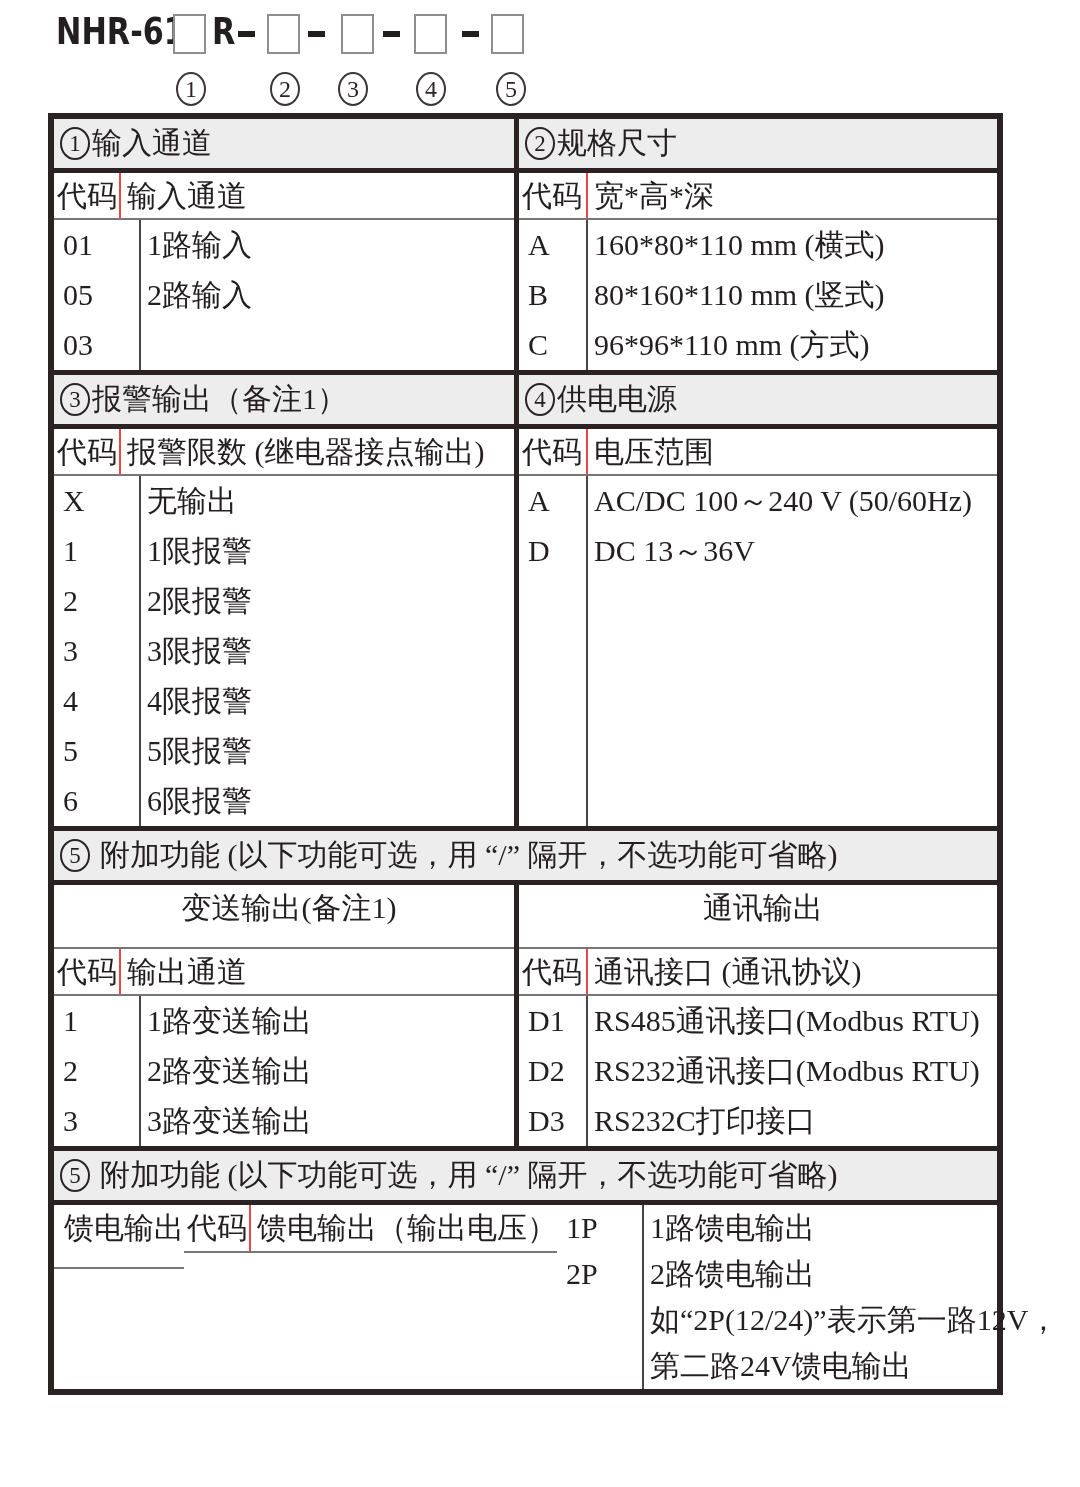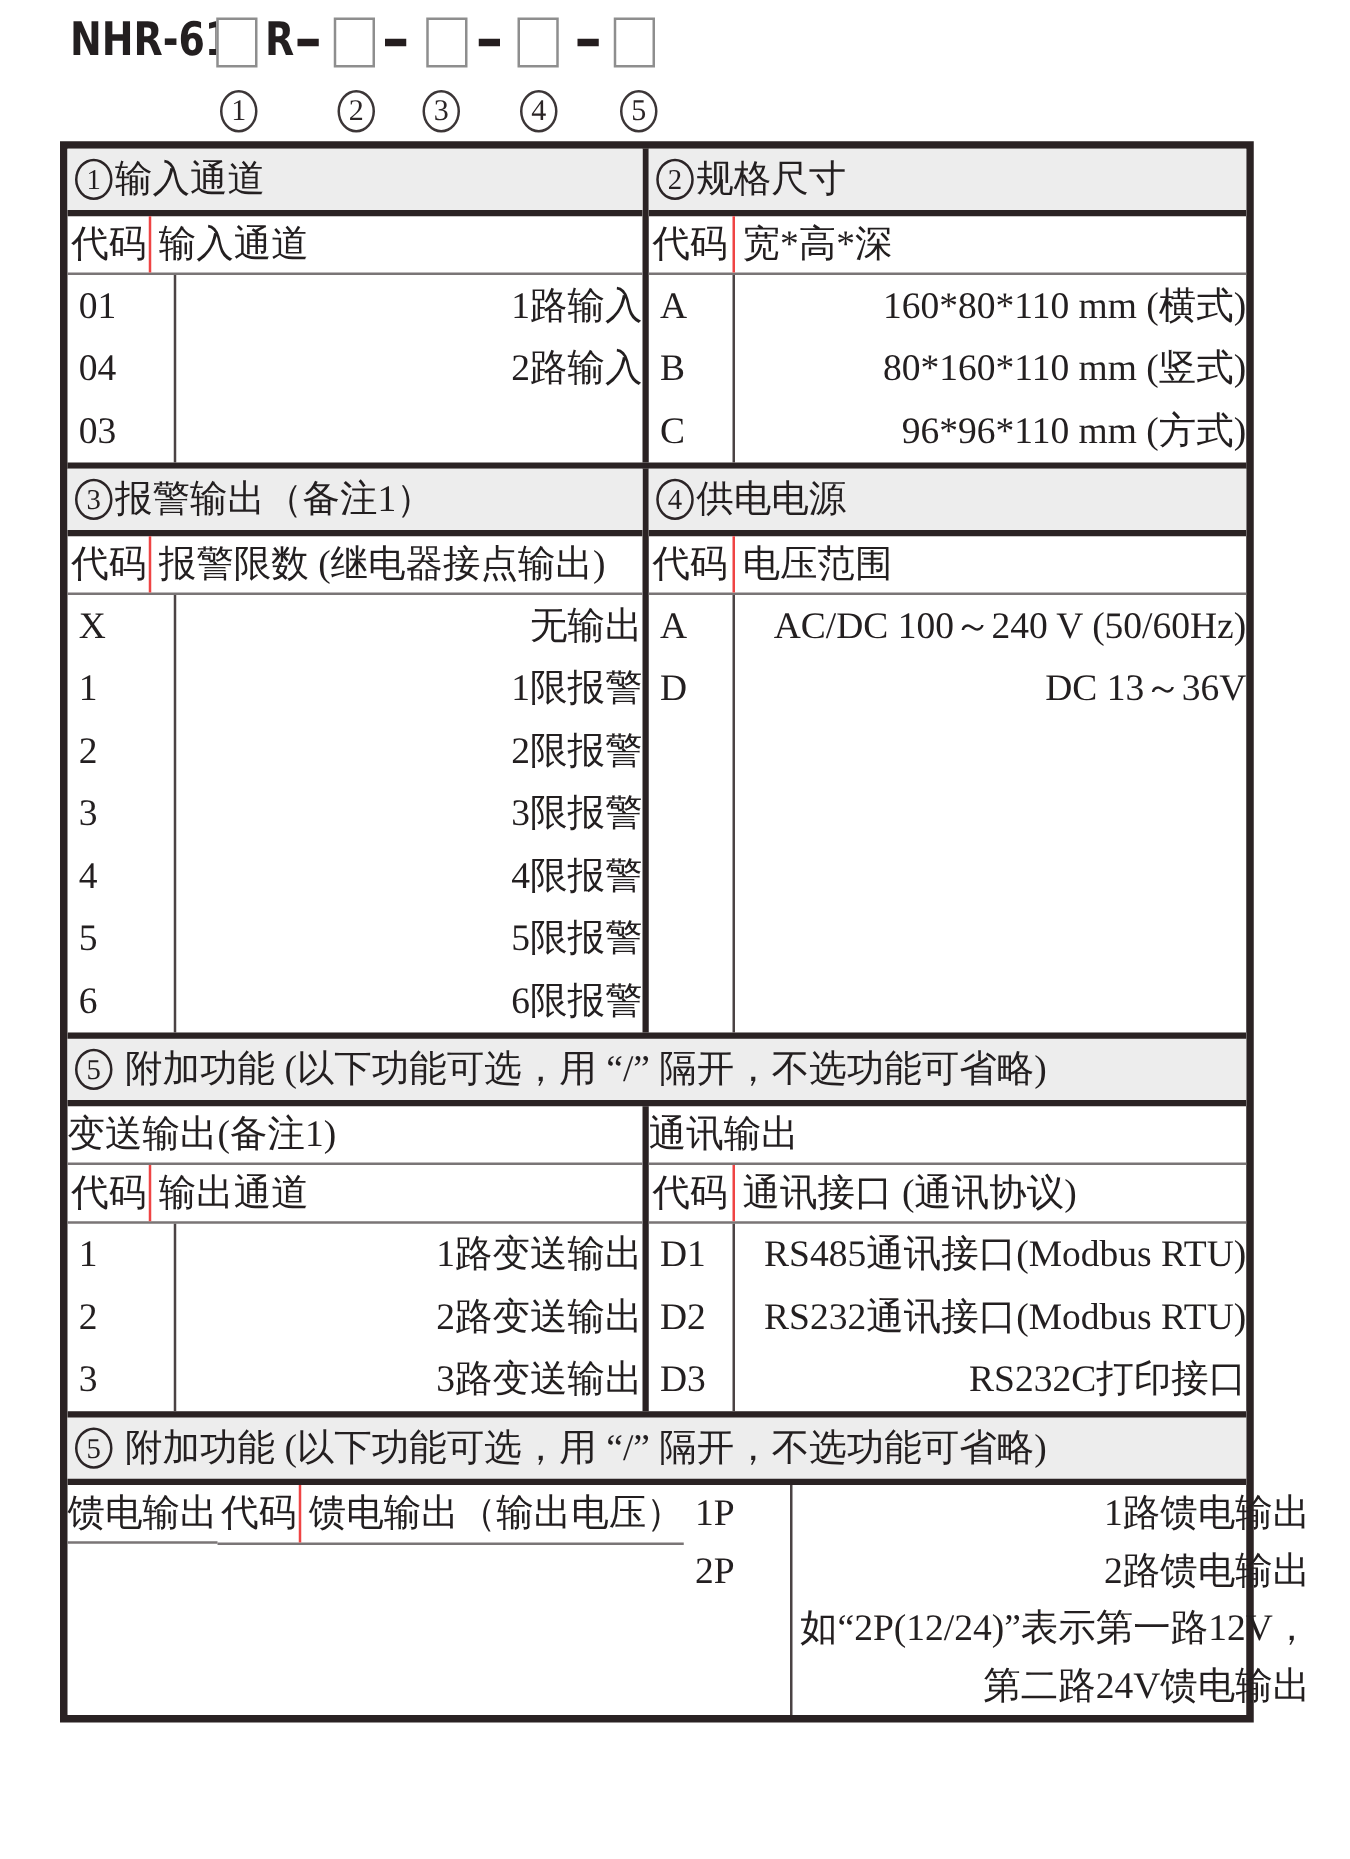--- a/index.html
+++ b/index.html
@@ -50,34 +50,34 @@
     font-size:30px; white-space:nowrap;
   }
   .fullbar { border-top:5px solid #2a2223; height:59px; }
   .circ2 {
     width:30px; height:33px; border:2px solid #2b2426; border-radius:50%;
     display:inline-flex; align-items:center; justify-content:center;
     font-size:23px; line-height:1; margin-right:2px; flex:none;
   }
   .fullbar .circ2 { margin-right:10px; }
   .subhdr {
-    height:47px; line-height:45px; border-bottom:2px solid #7a7576;
-    padding-left:0; font-size:30px; white-space:nowrap;
+    height:64px; line-height:45px; border-bottom:2px solid #7a7576;
+    padding-left:10px; font-size:30px; white-space:nowrap;text-align:center;
   }
   .colhdr { height:47px; border-bottom:2px solid #7a7576; display:flex; font-size:30px; }
   .ch-code { width:67px; border-right:2px solid #ef4444; line-height:45px; padding-left:3px; flex:none; white-space:nowrap; }
   .rightx .ch-code { width:69px; }
   .ch-desc { flex:1; line-height:45px; padding-left:6px; white-space:nowrap; }
   .datablock { flex:1; display:flex; }
   .codecol { width:87px; border-right:2px solid #4b4344; display:flex; flex-direction:column; flex:none; }
   .rightx .codecol { width:69px; }
   .desccol { flex:1; display:flex; flex-direction:column; }
   .dcell { height:50px; line-height:50px; font-size:30px; white-space:nowrap; }
   .codecol .dcell { padding-left:9px; }
-  .desccol .dcell { padding-left:6px;text-align:right; }
+  .desccol .dcell { padding-left:6px; }
   .sect4 { display:flex; flex-direction:row; }
   .sect4 .colhdr { height:48px; }
   .sect4 .dcell { height:46px; line-height:46px; }
 </style>
 </head>
 <body>
 
 <div class="page">
 
   <div class="hdr">
@@ -119,21 +119,21 @@
             </span>
           <span>输入通道</span>
         </div>
         <div class="colhdr">
           <span class="ch-code">代码</span>
           <span class="ch-desc">输入通道</span>
         </div>
         <div class="datablock">
           <div class="codecol">
             <span class="dcell">01</span>
-            <span class="dcell">04</span>
+            <span class="dcell">05</span>
             <span class="dcell">03</span>
           </div>
           <div class="desccol">
             <span class="dcell">1路输入</span>
             <span class="dcell">2路输入</span>
           </div>
         </div>
       </div>
       <div class="half rightx">
         <div class="graybar">

